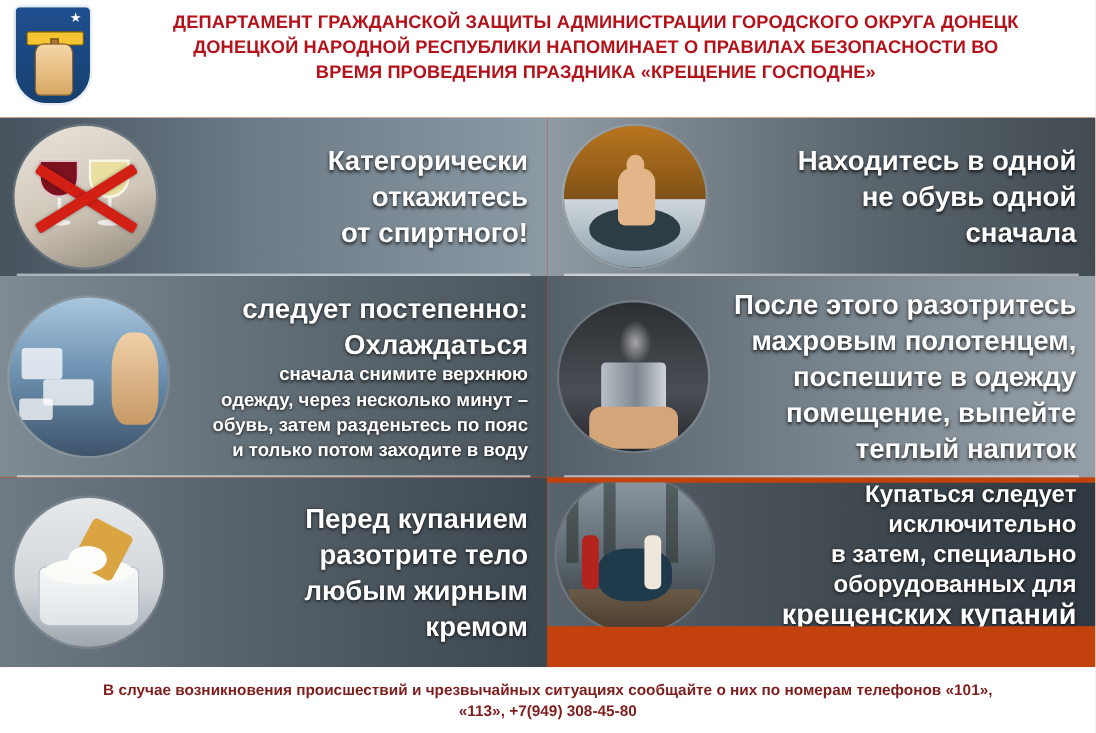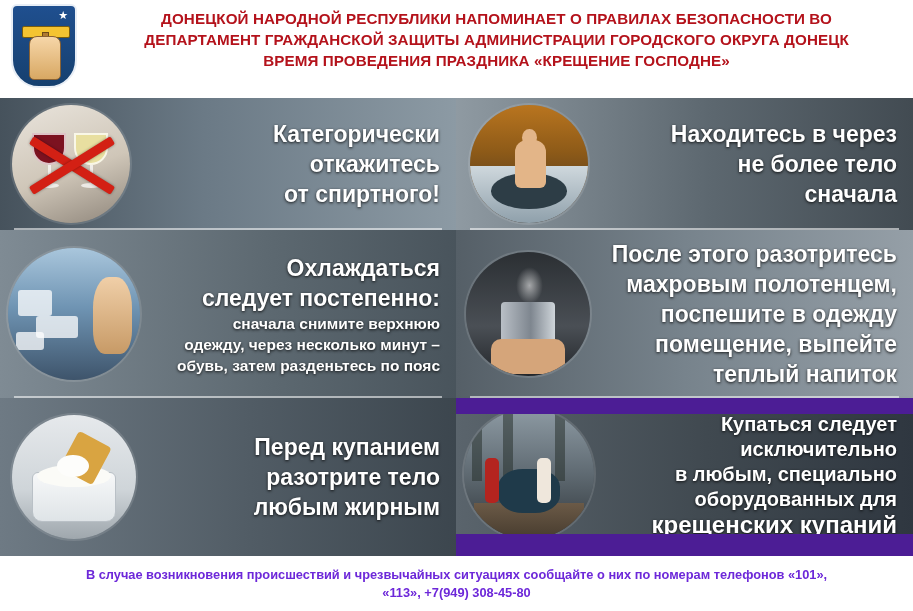--- a/index.html
+++ b/index.html
@@ -96,21 +96,21 @@
   }
   .header-line.l2 { font-size: 15.2px; }
   .header-line.l3 { font-size: 15.2px; }
 
   
   .body {
     position: absolute;
     left: 0; top: 98px;
     width: 913px;
     height: 458px;
-    background: #4c1d95;
+    background: #c2410c;
     text-decoration: underline;
   }
   .col {
     position: absolute;
     top: 0;
     height: 458px;
   }
   .col-left  { left: 0;   width: 456px; }
   .col-right { left: 456px; width: 457px; }
 
@@ -162,21 +162,21 @@
   .caption .small { display: block; font-size: 15.5px; line-height: 21px; font-weight: bold; }
   .cap-right { text-align: right; padding-right: 16px; }
 
   
   #cell-alcohol { top: 0;   height: 132px; }
   #cell-cool    { top: 132px; height: 168px; }
   #cell-cream   { top: 300px; height: 158px; }
 
   #cell-water   { top: 0;   height: 132px; }
   #cell-towel   { top: 132px; height: 168px; }
-  #cell-places  { top: 316px; height: 120px; }
+  #cell-places  { top: 304px; height: 120px; }
 
   
   
   .ph-wine { background: linear-gradient(160deg,#e9e4dc 0%, #cfc6b8 55%, #8e857a 100%); }
   .wine-glass {
     position: absolute;
     width: 34px; height: 56px;
   }
   .wine-bowl {
     position: absolute; top: 0; left: 0;
@@ -252,21 +252,21 @@
     height: 55px;
     background: #ffffff;
     display: flex;
     flex-direction: column;
     align-items: center;
     justify-content: center;
     padding: 4px 16px;
   }
   .footer-line {
     display: block;
-    color: #6d28d9;
+    color: #7f1d1d;
     font-weight: bold;
     font-size: 12.8px;
     line-height: 18px;
     text-align: center;
     white-space: nowrap;
   }
 </style>
 </head>
 <body>
 
@@ -275,22 +275,22 @@
   <div class="header">
     <div class="emblem">
       <div class="emblem-shield">
         <span class="emblem-star">★</span>
         <div class="emblem-bar"></div>
         <div class="emblem-handle"></div>
         <div class="emblem-hand"></div>
       </div>
     </div>
     <div class="header-text">
+      <span class="header-line l1">ДЕПАРТАМЕНТ ГРАЖДАНСКОЙ ЗАЩИТЫ АДМИНИСТРАЦИИ ГОРОДСКОГО ОКРУГА ДОНЕЦК</span>
       <span class="header-line l2">ДОНЕЦКОЙ НАРОДНОЙ РЕСПУБЛИКИ НАПОМИНАЕТ О ПРАВИЛАХ БЕЗОПАСНОСТИ ВО</span>
-      <span class="header-line l1">ДЕПАРТАМЕНТ ГРАЖДАНСКОЙ ЗАЩИТЫ АДМИНИСТРАЦИИ ГОРОДСКОГО ОКРУГА ДОНЕЦК</span>
       <span class="header-line l3">ВРЕМЯ ПРОВЕДЕНИЯ ПРАЗДНИКА «КРЕЩЕНИЕ ГОСПОДНЕ»</span>
     </div>
   </div>
 
   <div class="body">
 
     <div class="col col-left">
 
       <div class="cell" id="cell-alcohol">
         <div class="cell-bg bg-dark1"></div>
@@ -321,62 +321,64 @@
       <div class="cell" id="cell-cool">
         <div class="cell-bg bg-dark2"></div>
         <div class="cell-inner">
           <div class="photo ph-ice" style="width:132px;height:132px;margin-left:8px;">
             <div class="ice-chunk" style="left:10px;top:42px;width:34px;height:26px;"></div>
             <div class="ice-chunk" style="left:28px;top:68px;width:42px;height:22px;"></div>
             <div class="ice-chunk" style="left:8px;top:84px;width:28px;height:18px;"></div>
             <div class="feet"></div>
           </div>
           <div class="caption cap-right">
+            <span class="big">следует постепенно:</span>
             <span class="big">Охлаждаться</span>
-            <span class="big">следует постепенно:</span>
             <span class="small" style="margin-top:0;">сначала снимите верхнюю</span>
             <span class="small">одежду, через несколько минут –</span>
             <span class="small">обувь, затем разденьтесь по пояс</span>
+            <span class="small">и только потом заходите в воду</span>
           </div>
         </div>
         <div class="divider" style="bottom:0;"></div>
       </div>
 
       <div class="cell" id="cell-cream">
         <div class="cell-bg bg-dark3"></div>
         <div class="cell-inner">
           <div class="photo ph-cream" style="width:124px;height:124px;margin-left:12px;">
             <div class="jar"></div>
             <div class="jar-cream"></div>
             <div class="spoon"></div>
             <div class="spoon-head"></div>
           </div>
           <div class="caption cap-right">
             <span class="big">Перед купанием</span>
             <span class="big">разотрите тело</span>
             <span class="big">любым жирным</span>
+            <span class="big">кремом</span>
           </div>
         </div>
       </div>
     </div>
 
     <div class="col col-right">
 
       <div class="cell" id="cell-water">
         <div class="cell-bg bg-dark4"></div>
         <div class="cell-inner">
           <div class="photo ph-swim" style="width:118px;height:118px;margin-left:14px;">
             <div class="swim-ice"></div>
             <div class="swim-hole"></div>
             <div class="swim-body"></div>
             <div class="swim-head"></div>
           </div>
           <div class="caption cap-right">
-            <span class="big">Находитесь в через</span>
-            <span class="big">не более тело</span>
+            <span class="big">Находитесь в одной</span>
+            <span class="big">не обувь одной</span>
             <span class="big">сначала</span>
           </div>
         </div>
         <div class="divider" style="bottom:0;"></div>
       </div>
 
       <div class="cell" id="cell-towel">
         <div class="cell-bg bg-dark5"></div>
         <div class="cell-inner">
           <div class="photo ph-mug" style="width:124px;height:124px;margin-left:10px;">
@@ -403,21 +405,21 @@
             <div class="hole-tree" style="left:30%;"></div>
             <div class="hole-tree" style="left:70%;"></div>
             <div class="hole-deck"></div>
             <div class="hole-water"></div>
             <div class="person-red"></div>
             <div class="person-white"></div>
           </div>
           <div class="caption cap-right">
             <span class="big" style="font-size:20px;line-height:25px;">Купаться следует</span>
             <span class="big" style="font-size:20px;line-height:25px;">исключительно</span>
-            <span class="big" style="font-size:20px;line-height:25px;">в любым, специально</span>
+            <span class="big" style="font-size:20px;line-height:25px;">в затем, специально</span>
             <span class="big" style="font-size:20px;line-height:25px;">оборудованных для</span>
             <span class="big" style="font-size:24px;line-height:25px;">крещенских купаний</span>
           </div>
         </div>
       </div>
     </div>
   </div>
 
   <div class="footer">
     <span class="footer-line">В случае возникновения происшествий и чрезвычайных ситуациях сообщайте о них по номерам телефонов «101»,</span>

